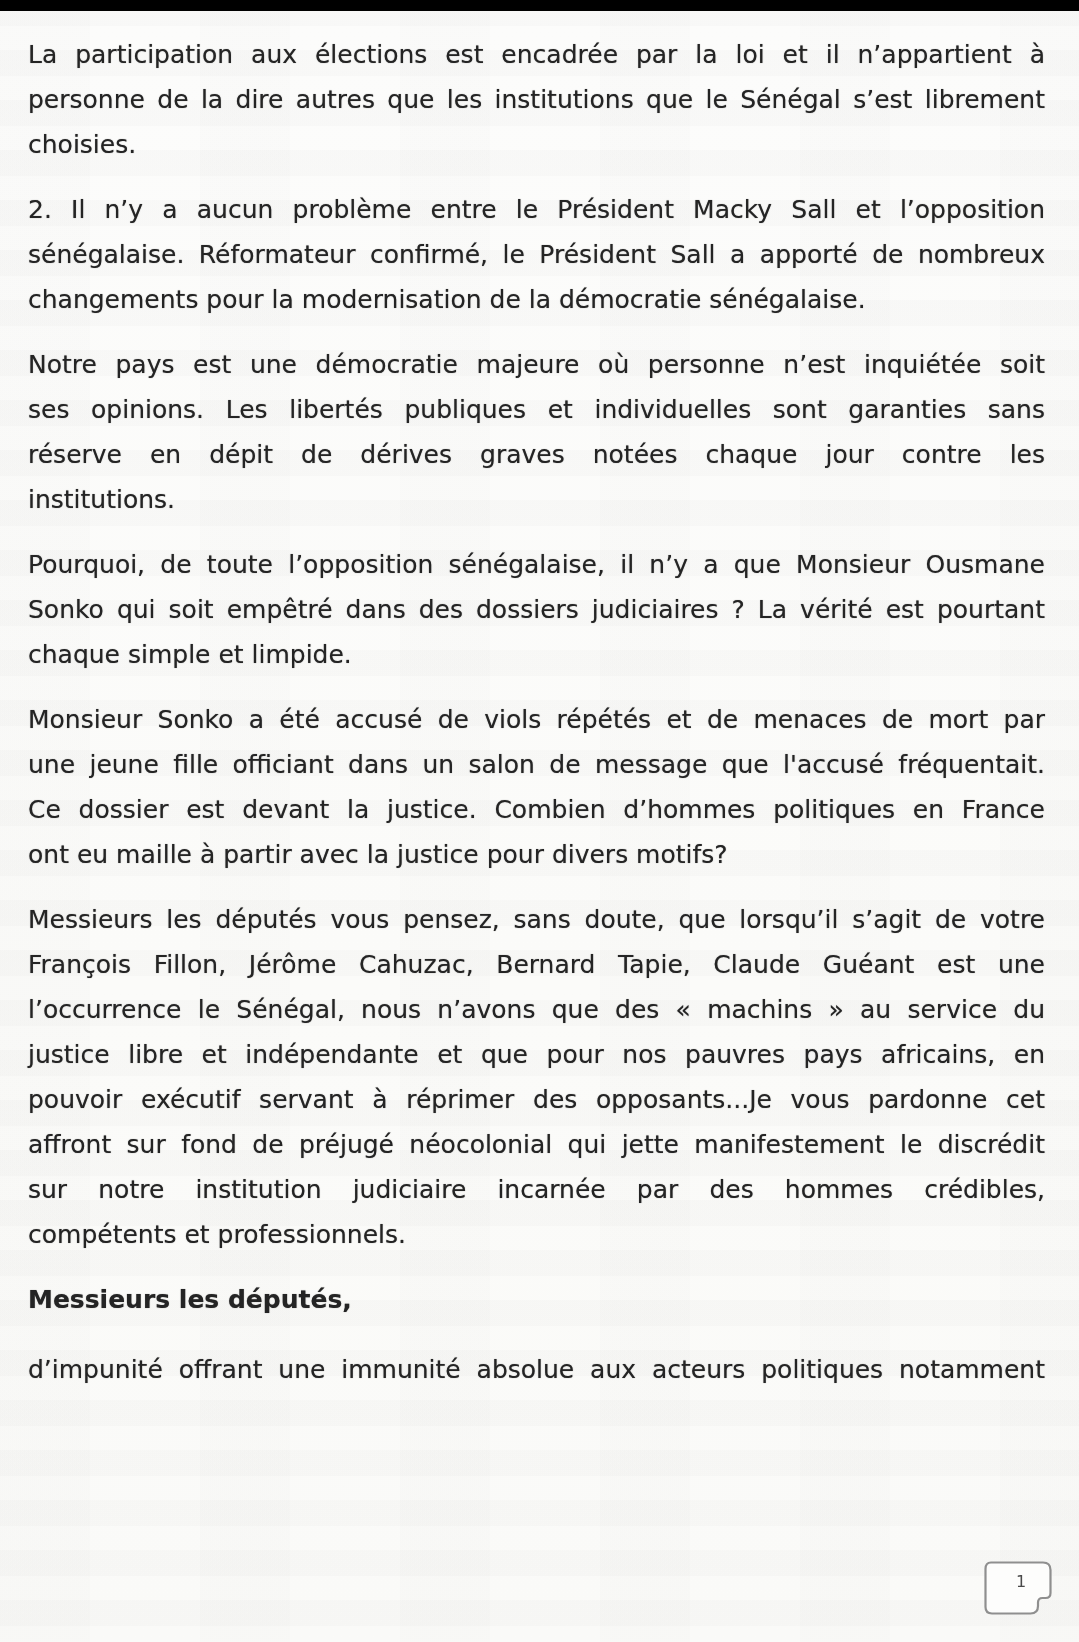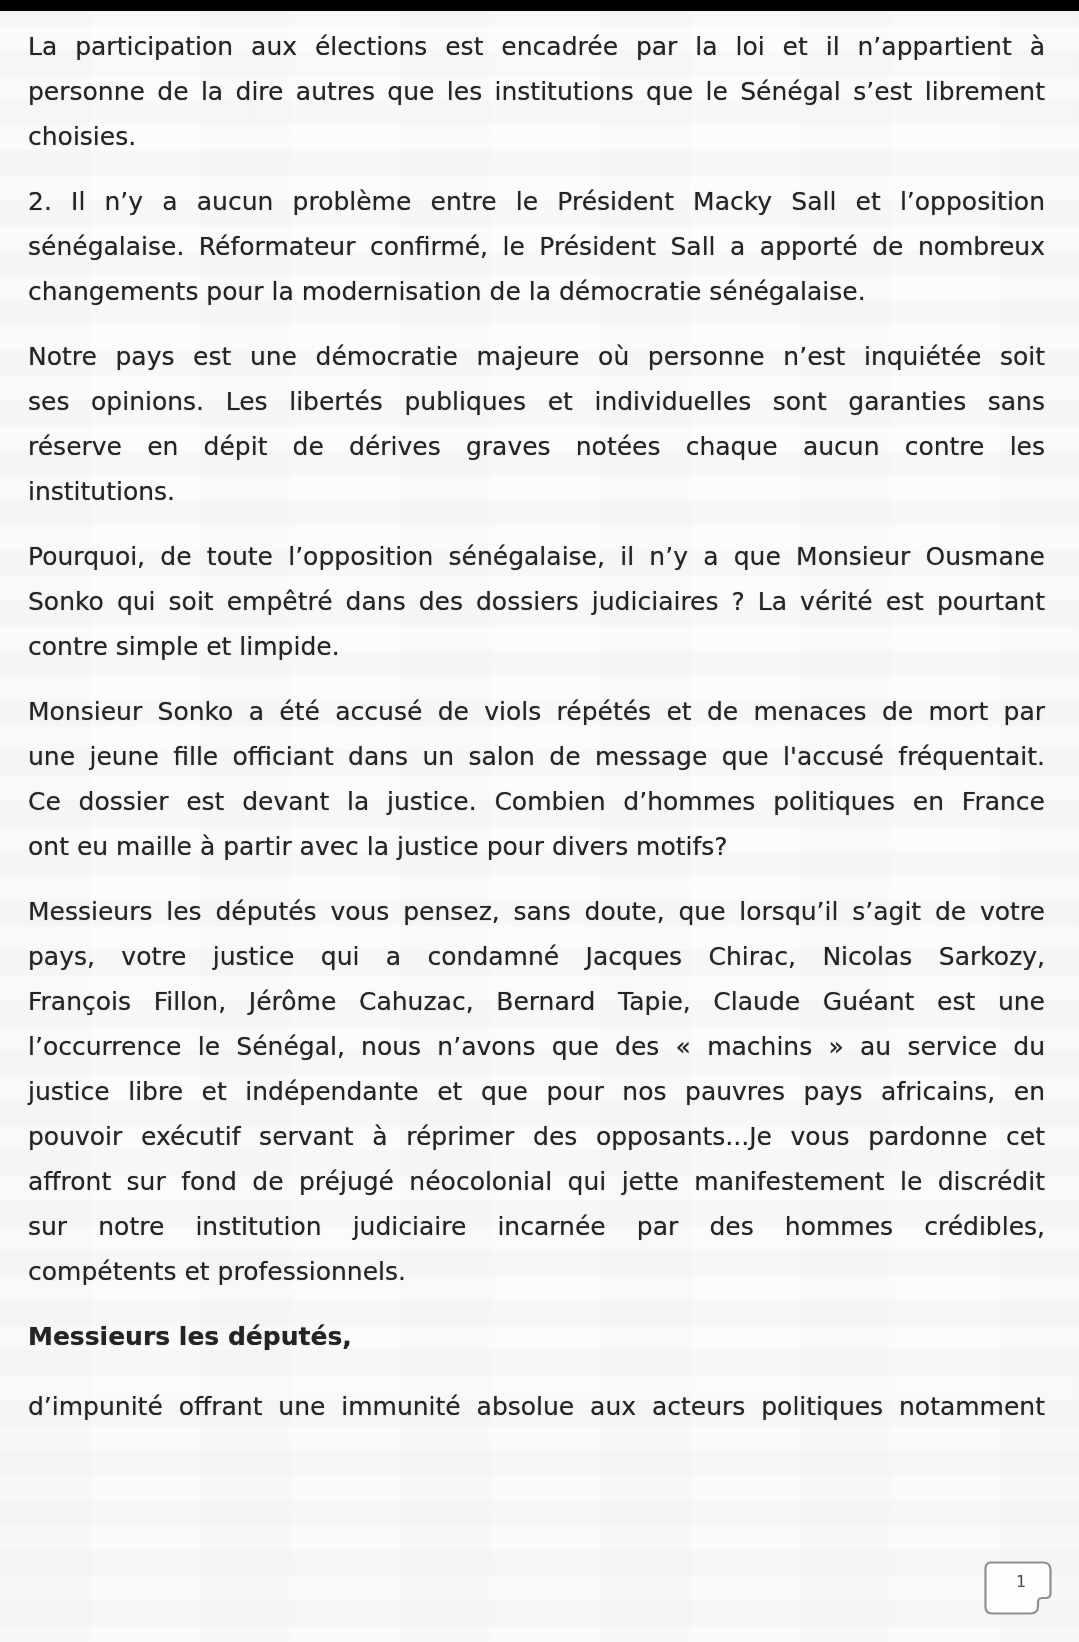--- a/index.html
+++ b/index.html
@@ -36,21 +36,21 @@
   .doc-body {
     position: absolute;
     top: 24px;
     left: 28px;
     width: 1017px;
     color: #242424;
     font-size: 25px;
     line-height: 45px;
     text-shadow: 0 0 1px rgba(40,40,40,0.55);
   }
-  .para { margin: 0 0 20px 0; }
+  .para { margin: 8px 0 20px 0; }
   .para.heading { font-weight: bold; margin-bottom: 25px; }
   .line {
     text-align: justify;
     text-align-last: justify;
     white-space: normal;
   }
   .line.last {
     text-align-last: left;
   }
   .page-marker {
@@ -77,37 +77,36 @@
         <div class="line last">choisies.</div>
       </div>
       <div class="para">
         <div class="line">2. Il n’y a aucun problème entre le Président Macky Sall et l’opposition</div>
         <div class="line">sénégalaise. Réformateur confirmé, le Président Sall a apporté de nombreux</div>
         <div class="line last">changements pour la modernisation de la démocratie sénégalaise.</div>
       </div>
       <div class="para">
         <div class="line">Notre pays est une démocratie majeure où personne n’est inquiétée soit</div>
         <div class="line">ses opinions. Les libertés publiques et individuelles sont garanties sans</div>
-        <div class="line">réserve en dépit de dérives graves notées chaque aucun contre les</div>
+        <div class="line">réserve en dépit de dérives graves notées chaque jour contre les</div>
         <div class="line last">institutions.</div>
       </div>
       <div class="para">
         <div class="line">Pourquoi, de toute l’opposition sénégalaise, il n’y a que Monsieur Ousmane</div>
         <div class="line">Sonko qui soit empêtré dans des dossiers judiciaires ? La vérité est pourtant</div>
-        <div class="line last">contre simple et limpide.</div>
+        <div class="line last">chaque simple et limpide.</div>
       </div>
       <div class="para">
         <div class="line">Monsieur Sonko a été accusé de viols répétés et de menaces de mort par</div>
         <div class="line">une jeune fille officiant dans un salon de message que l'accusé fréquentait.</div>
         <div class="line">Ce dossier est devant la justice. Combien d’hommes politiques en France</div>
         <div class="line last">ont eu maille à partir avec la justice pour divers motifs?</div>
       </div>
       <div class="para">
         <div class="line">Messieurs les députés vous pensez, sans doute, que lorsqu’il s’agit de votre</div>
-        <div class="line">pays, votre justice qui a condamné Jacques Chirac, Nicolas Sarkozy,</div>
         <div class="line">François Fillon, Jérôme Cahuzac, Bernard Tapie, Claude Guéant est une</div>
         <div class="line">l’occurrence le Sénégal, nous n’avons que des « machins » au service du</div>
         <div class="line">justice libre et indépendante et que pour nos pauvres pays africains, en</div>
         <div class="line">pouvoir exécutif servant à réprimer des opposants...Je vous pardonne cet</div>
         <div class="line">affront sur fond de préjugé néocolonial qui jette manifestement le discrédit</div>
         <div class="line">sur notre institution judiciaire incarnée par des hommes crédibles,</div>
         <div class="line last">compétents et professionnels.</div>
       </div>
       <div class="para heading">
         <div class="line last">Messieurs les députés,</div>

